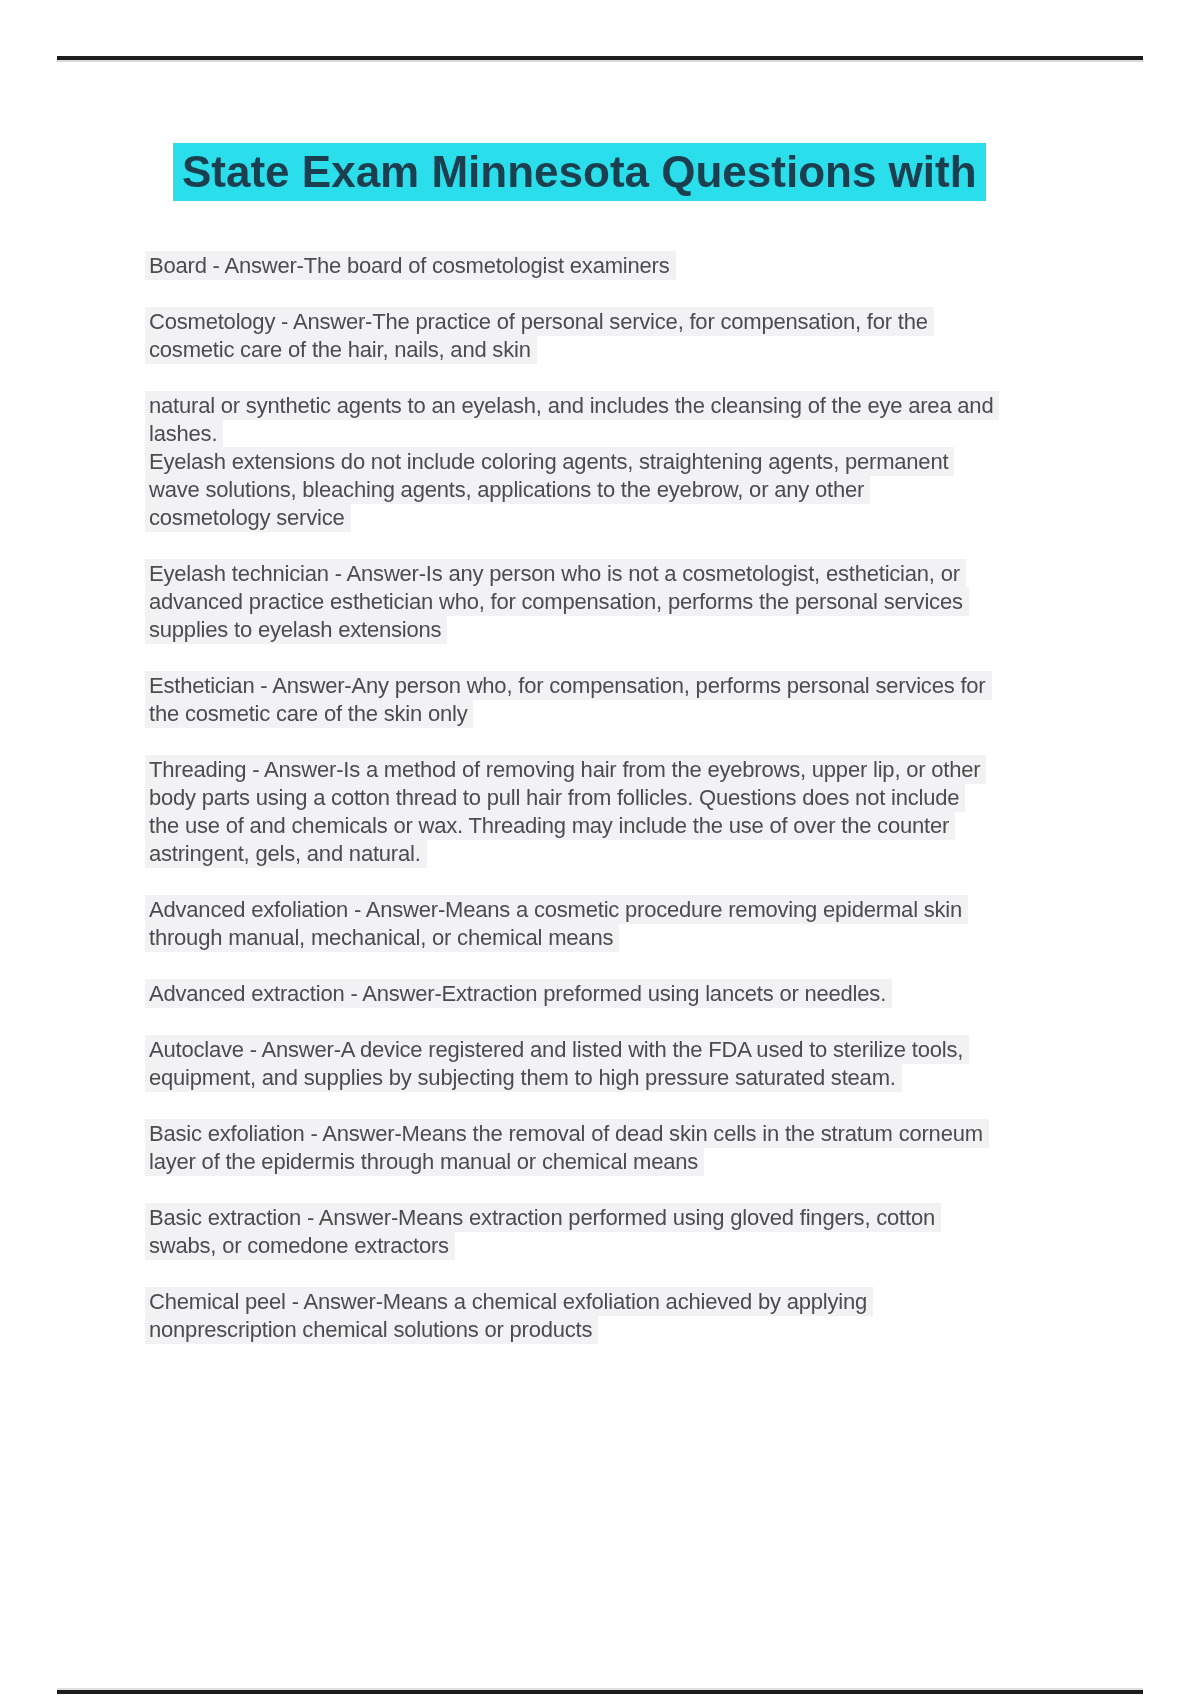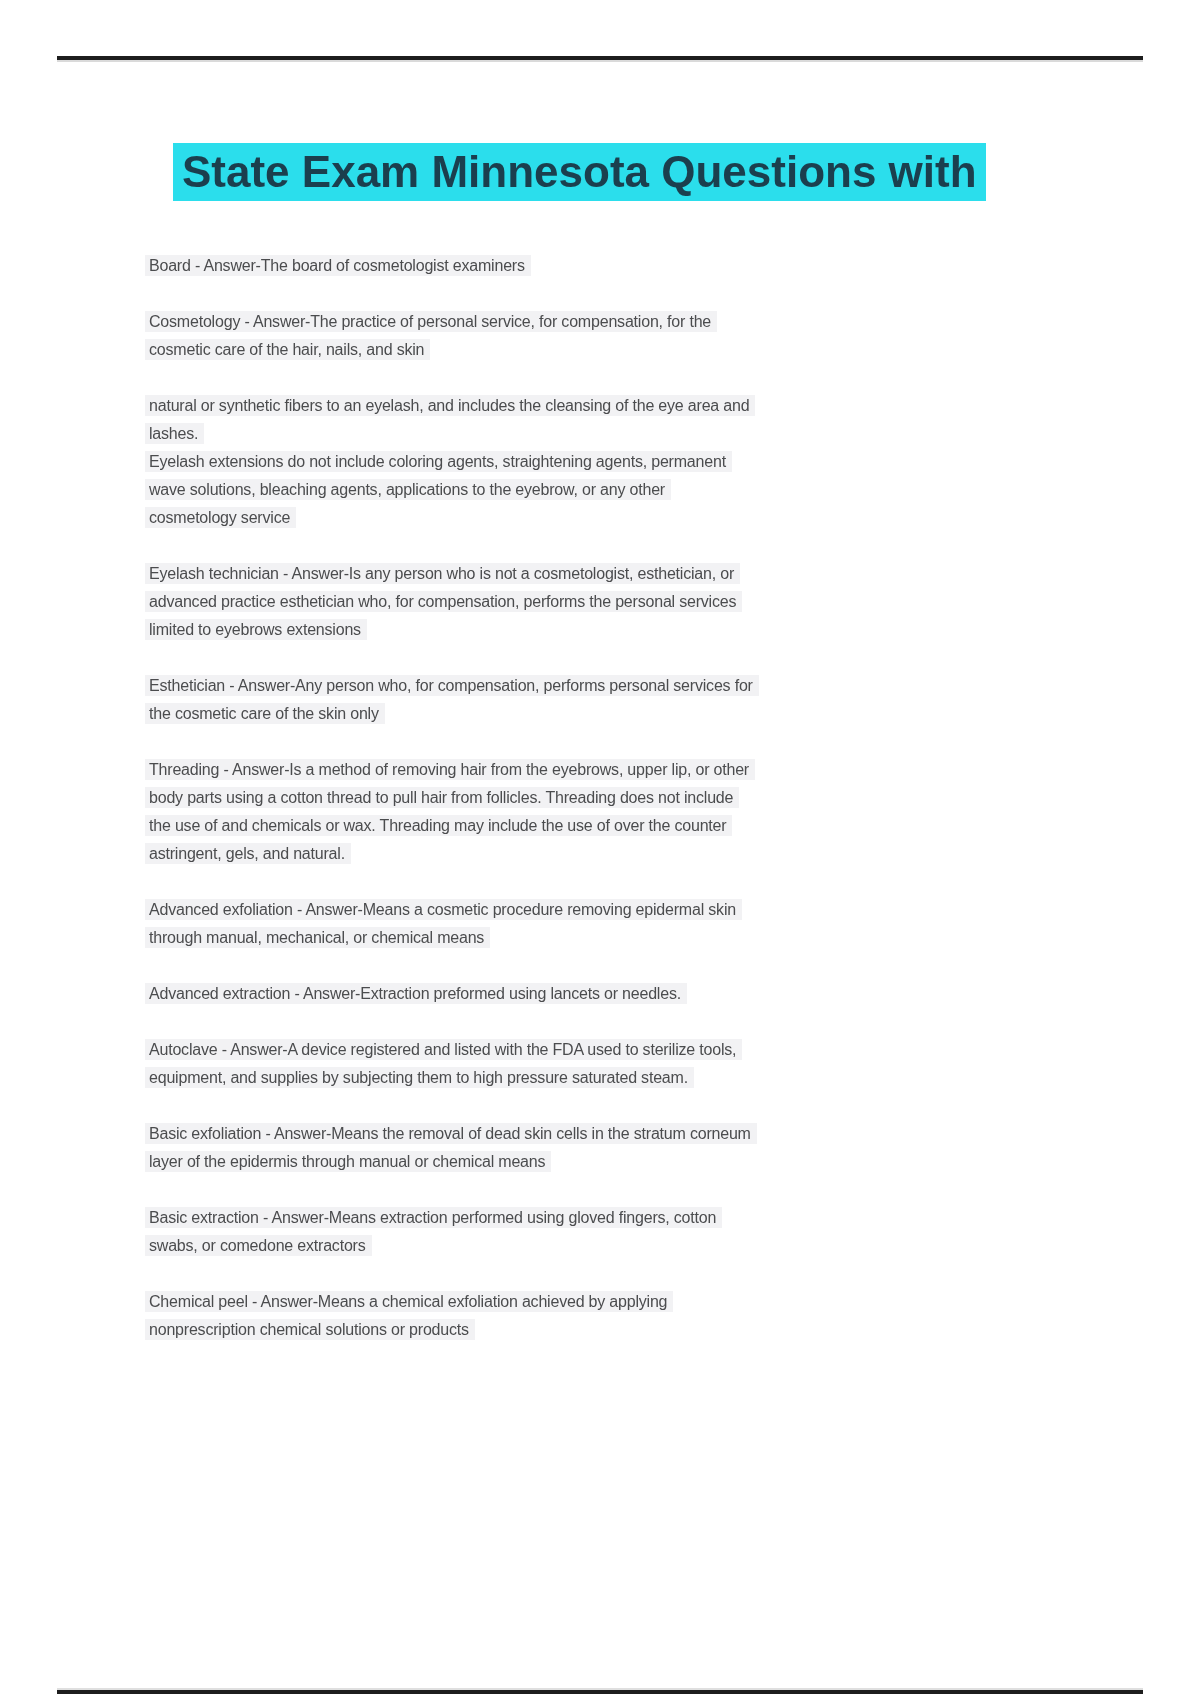--- a/index.html
+++ b/index.html
@@ -45,21 +45,21 @@
     background: var(--title_highlight, #2bdeec);
     padding: 4px 9px 5px 9px;
   }
   .qa-list { }
   .para { margin: 0 0 28px 0; }
   .para:last-child { margin-bottom: 16px; }
   .line {
     height: 28px;
     line-height: 28px;
     white-space: nowrap;
-    font-size: 16px;
+    font-size: 22px;
     color: var(--body_text, #4b4c4e);
     letter-spacing: -0.2px;
   }
   .line .hl {
     background: var(--line_highlight, #f2f2f4);
     padding: 2px 6px 2px 4px;
   }
 </style>
 </head>
 <body>
@@ -72,38 +72,38 @@
   </h1>
   <div class="qa-list">
       <div class="para">
         <div class="line"><span class="hl">Board - Answer-The board of cosmetologist examiners</span></div>
       </div>
       <div class="para">
         <div class="line"><span class="hl">Cosmetology - Answer-The practice of personal service, for compensation, for the</span></div>
         <div class="line"><span class="hl">cosmetic care of the hair, nails, and skin</span></div>
       </div>
       <div class="para">
-        <div class="line"><span class="hl">natural or synthetic fibers to an eyelash, and includes the cleansing of the eye area and</span></div>
+        <div class="line"><span class="hl">natural or synthetic agents to an eyelash, and includes the cleansing of the eye area and</span></div>
         <div class="line"><span class="hl">lashes.</span></div>
         <div class="line"><span class="hl">Eyelash extensions do not include coloring agents, straightening agents, permanent</span></div>
         <div class="line"><span class="hl">wave solutions, bleaching agents, applications to the eyebrow, or any other</span></div>
         <div class="line"><span class="hl">cosmetology service</span></div>
       </div>
       <div class="para">
         <div class="line"><span class="hl">Eyelash technician - Answer-Is any person who is not a cosmetologist, esthetician, or</span></div>
         <div class="line"><span class="hl">advanced practice esthetician who, for compensation, performs the personal services</span></div>
-        <div class="line"><span class="hl">limited to eyebrows extensions</span></div>
+        <div class="line"><span class="hl">supplies to eyelash extensions</span></div>
       </div>
       <div class="para">
         <div class="line"><span class="hl">Esthetician - Answer-Any person who, for compensation, performs personal services for</span></div>
         <div class="line"><span class="hl">the cosmetic care of the skin only</span></div>
       </div>
       <div class="para">
         <div class="line"><span class="hl">Threading - Answer-Is a method of removing hair from the eyebrows, upper lip, or other</span></div>
-        <div class="line"><span class="hl">body parts using a cotton thread to pull hair from follicles. Threading does not include</span></div>
+        <div class="line"><span class="hl">body parts using a cotton thread to pull hair from follicles. Questions does not include</span></div>
         <div class="line"><span class="hl">the use of and chemicals or wax. Threading may include the use of over the counter</span></div>
         <div class="line"><span class="hl">astringent, gels, and natural.</span></div>
       </div>
       <div class="para">
         <div class="line"><span class="hl">Advanced exfoliation - Answer-Means a cosmetic procedure removing epidermal skin</span></div>
         <div class="line"><span class="hl">through manual, mechanical, or chemical means</span></div>
       </div>
       <div class="para">
         <div class="line"><span class="hl">Advanced extraction - Answer-Extraction preformed using lancets or needles.</span></div>
       </div>

